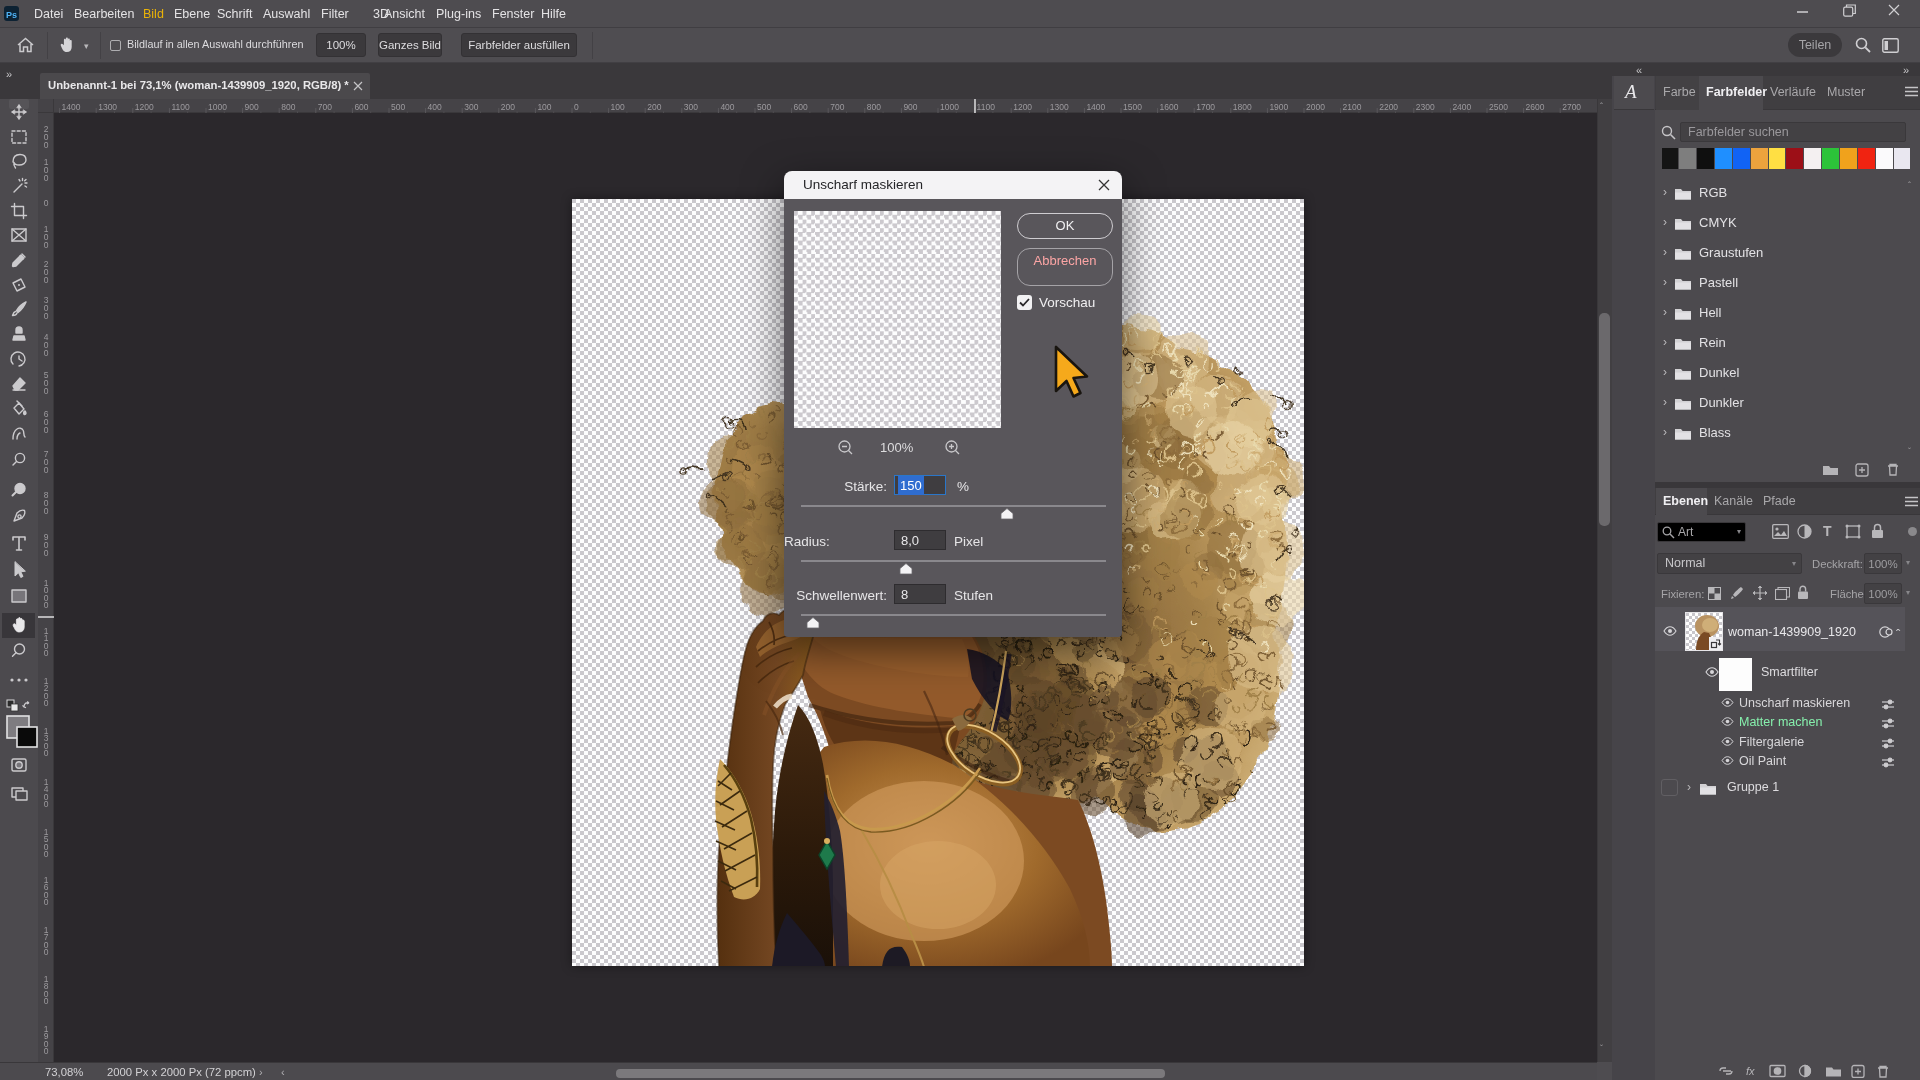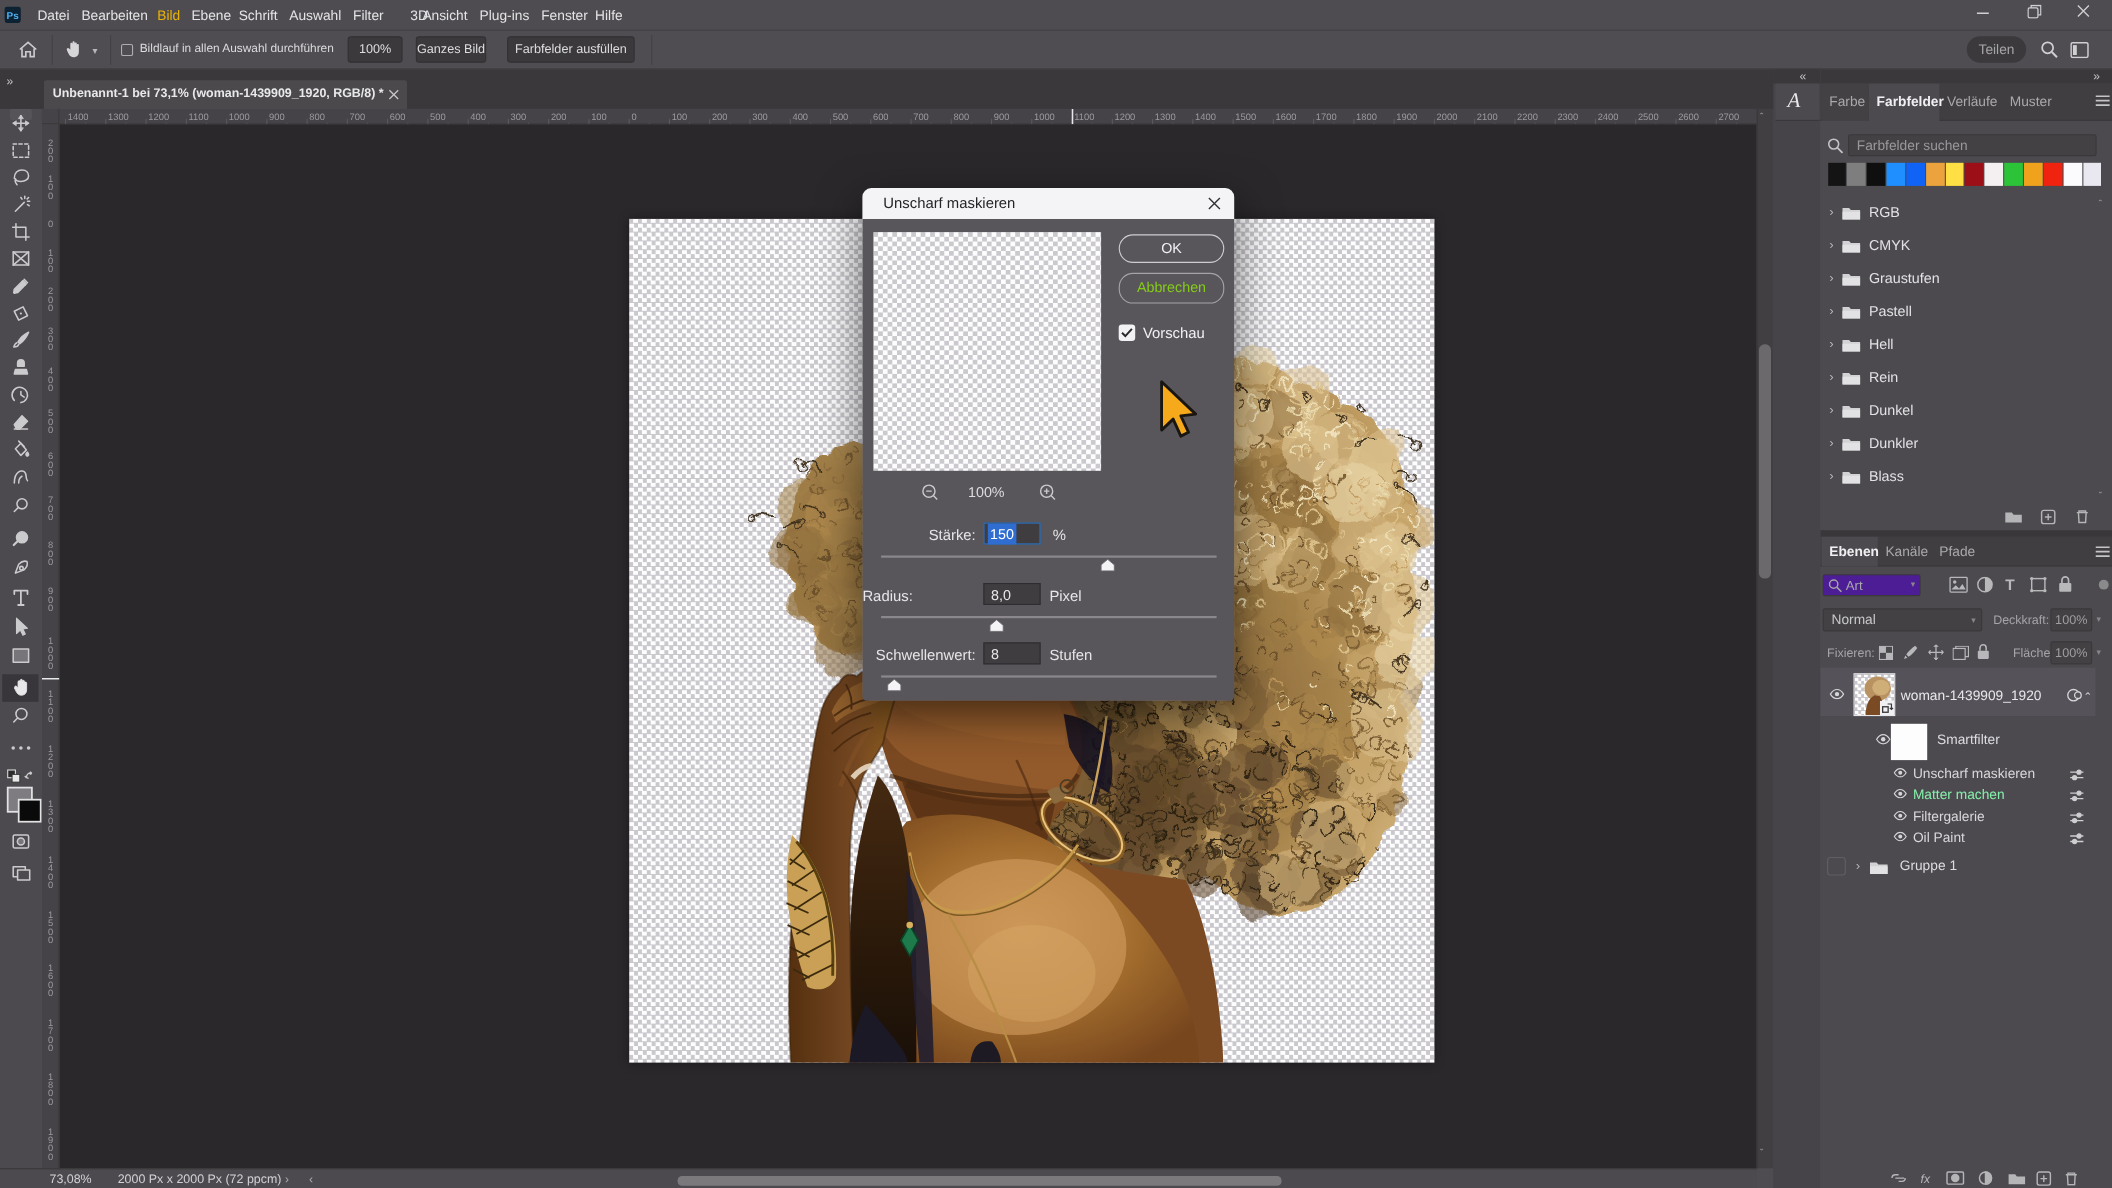--- a/index.html
+++ b/index.html
@@ -2325,21 +2325,21 @@
   </div>
 <span class="abs" style="left:1714px;top:494px;color:#a9a8ab;font-size:12.5px;">Kanäle</span>
 <span class="abs" style="left:1763px;top:494px;color:#a9a8ab;font-size:12.5px;">Pfade</span>
 <svg class="abs" style="left:1905px;top:496px" width="13" height="11">
     <g stroke="#c5c4c7" stroke-width="1.5">
       <line x1="0" y1="1.5" x2="13" y2="1.5"></line>
       <line x1="0" y1="5.5" x2="13" y2="5.5"></line>
       <line x1="0" y1="9.5" x2="13" y2="9.5"></line>
     </g>
   </svg>
-<div class="abs" style="left:1657px;top:522px;width:89px;height:20px;background:#4c1d95;border:1px solid #3a383b;border-radius:2px;">
+<div class="abs" style="left:1657px;top:522px;width:89px;height:20px;background:#000000;border:1px solid #3a383b;border-radius:2px;">
     <svg style="position:absolute;left:4px;top:3px" width="13" height="13">
       <circle cx="5" cy="5" r="3.8" stroke="#a5a4a7" fill="none" stroke-width="1.3"></circle>
       <path d="M8,8 L12,12" stroke="#a5a4a7" stroke-width="1.4"></path>
     </svg>
     <span style="position:absolute;left:20px;top:2px;color:#a9a8ab;font-size:12px;">Art</span>
     <span style="position:absolute;right:4px;top:4px;color:#87868a;font-size:8px;">▾</span>
   </div>
 <svg class="abs" style="left:1772px;top:524px" width="17" height="15">
     <rect x="0.7" y="0.7" width="15.6" height="13.6" rx="1" fill="none" stroke="#b8b7ba" stroke-width="1.3"></rect>
     <circle cx="5" cy="5" r="1.6" fill="#b8b7ba"></circle>
@@ -2497,21 +2497,21 @@
 <div style="position:absolute;left:784px;top:171px;width:338px;height:466px;border-radius:8px;box-shadow:0 14px 40px rgba(0,0,0,0.55);">
     <div style="position:absolute;left:0;top:0;width:338px;height:28px;background:#f4f3f5;border-radius:8px 8px 0 0;">
       <span style="position:absolute;left:19px;top:6px;font-size:13.5px;color:#252528;">Unscharf maskieren</span>
       <svg style="position:absolute;right:12px;top:8px" width="12" height="12">
         <path d="M1,1 L11,11 M11,1 L1,11" stroke="#333" stroke-width="1.3"></path>
       </svg>
     </div>
     <div style="position:absolute;left:0;top:28px;width:338px;height:438px;background:#59565b;border-radius:0 0 4px 4px;">
       <div style="position:absolute;left:9.5px;top:12px;width:207px;height:217px;background:repeating-conic-gradient(#fdfdfe 0% 25%, #ccc9ce 0% 50%) 0 0/8.6px 8.6px;"></div>
       <div style="position:absolute;left:233px;top:14px;width:96px;height:26px;border:1.5px solid #cfcdd1;border-radius:13px;color:#f1f0f2;font-size:13px;text-align:center;line-height:24px;">OK</div>
-      <div style="position:absolute;left:233px;top:49px;width:96px;height:28px;border:1.5px solid #a5a3a7;border-radius:13px;color:#84cc16;font-size:13px;text-align:center;line-height:24px;">Abbrechen</div>
+      <div style="position:absolute;left:233px;top:49px;width:96px;height:38px;border:1.5px solid #a5a3a7;border-radius:13px;color:#fca5a5;font-size:13px;text-align:center;line-height:24px;">Abbrechen</div>
       <div style="position:absolute;left:233px;top:96px;width:15px;height:15px;background:#f2f1f3;border-radius:3px;"><svg width="15" height="15">
           <path d="M3,7.5 L6,10.5 L12,4" stroke="#2a282b" stroke-width="1.8" fill="none"></path>
         </svg></div>
       <span style="position:absolute;left:255px;top:96px;color:#f0eff1;font-size:13.5px;">Vorschau</span>
       <svg style="position:absolute;left:53px;top:240px" width="18" height="18">
         <circle cx="7.5" cy="7.5" r="5.5" stroke="#c9c8cb" fill="none" stroke-width="1.3"></circle>
         <path d="M5,7.5 L10,7.5 M11.5,11.5 L15,15" stroke="#c9c8cb" stroke-width="1.3"></path>
       </svg>
       <span style="position:absolute;left:96px;top:241px;color:#dddcde;font-size:13px;">100%</span>
       <svg style="position:absolute;left:160px;top:240px" width="18" height="18">

